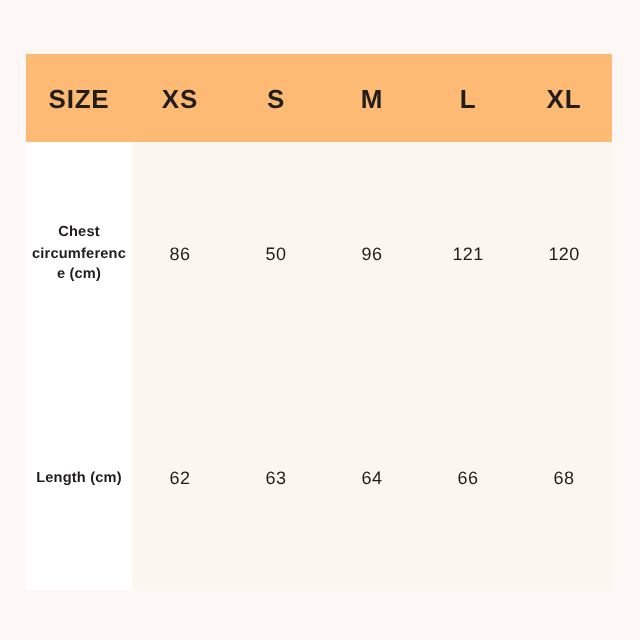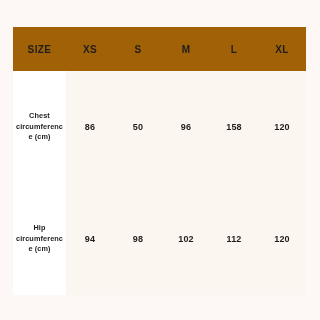--- a/index.html
+++ b/index.html
@@ -36,23 +36,23 @@
   #size-chart-table td {
     padding: 0 1px;
     text-align: center;
     vertical-align: middle;
     color: #211d1b;
     border: 0;
   }
 
   
   thead tr th {
-    background: #a16207;
+    background: #fdba74;
     height: 44px;
-    font-size: 10px;
+    font-size: 13px;
     font-weight: bold;
     letter-spacing: 0.4px;
     text-transform: uppercase;
   }
 
   
   tbody th.row-label {
     background: #ffffff;
     font-size: 7.3px;
     font-weight: bold;
@@ -61,21 +61,21 @@
     overflow-wrap: break-word;
     word-break: break-word;
     padding: 0 2px;
     margin-top: 43px;
   }
 
   
   tbody td.value-cell {
     background: #fcf6f1;
     font-size: 9px;
-    font-weight: bold;
+    font-weight: normal;
     letter-spacing: 0.2px;
     border-right: 1px solid #fefcfa;
     border-bottom: 1px solid #fefcfa;
   }
   tbody td.value-cell:last-child { border-right: 0; }
   tbody tr:last-child td.value-cell { border-bottom: 0; }
 
   tbody tr { height: 44.8px; }
 </style>
 </head>
@@ -103,27 +103,27 @@
         <th>XL</th>
       </tr>
     </thead>
 
     <tbody>
       <tr>
         <th class="row-label">Chest circumference (cm)</th>
         <td class="value-cell">86</td>
         <td class="value-cell">50</td>
         <td class="value-cell">96</td>
-        <td class="value-cell">158</td>
+        <td class="value-cell">121</td>
         <td class="value-cell">120</td>
       </tr>
       <tr>
-        <th class="row-label">Hip circumference (cm)</th>
-        <td class="value-cell">94</td>
-        <td class="value-cell">98</td>
-        <td class="value-cell">102</td>
-        <td class="value-cell">112</td>
-        <td class="value-cell">120</td>
+        <th class="row-label">Length (cm)</th>
+        <td class="value-cell">62</td>
+        <td class="value-cell">63</td>
+        <td class="value-cell">64</td>
+        <td class="value-cell">66</td>
+        <td class="value-cell">68</td>
       </tr>
     </tbody>
   </table>
 
 </div>
 
 </body></html>

